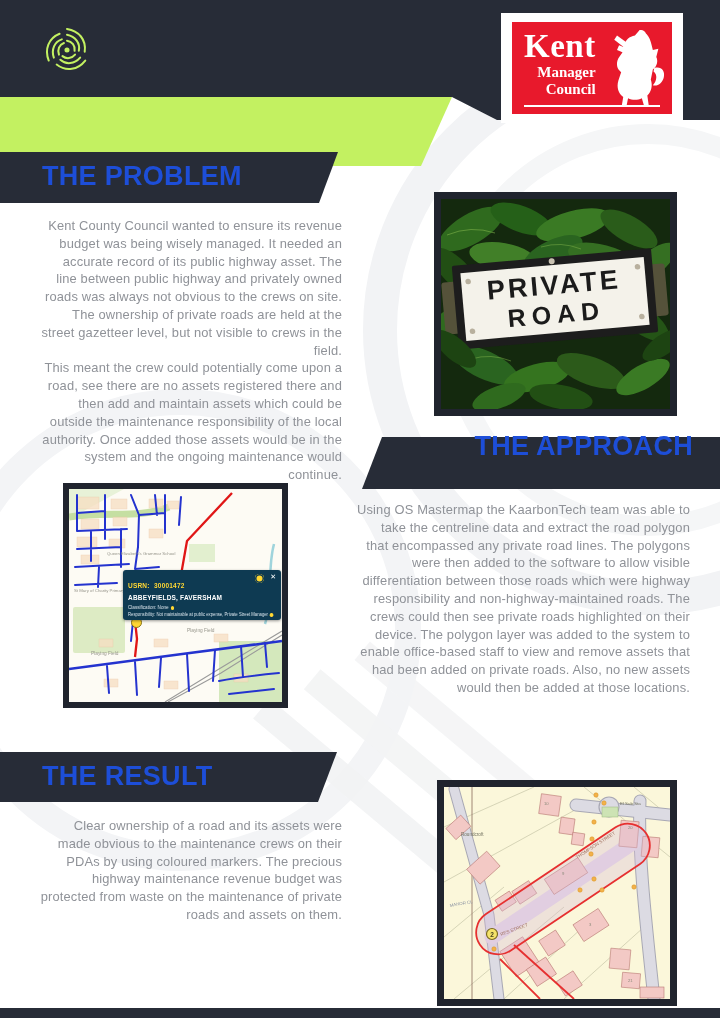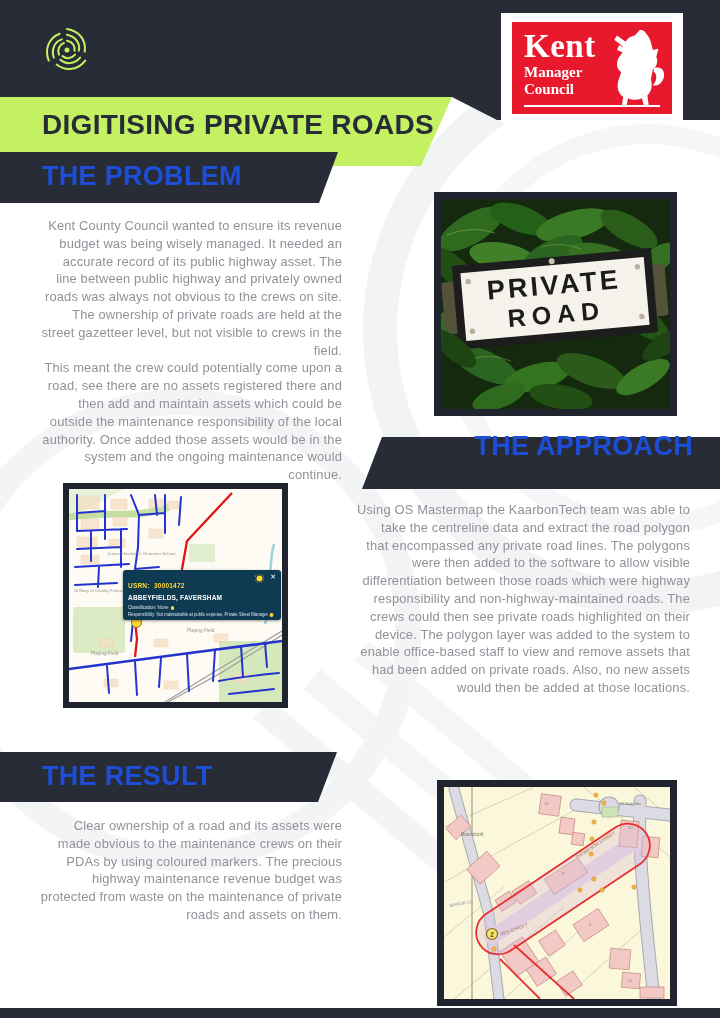--- a/index.html
+++ b/index.html
@@ -97,42 +97,41 @@
         <g>
           <path d="M32 21 C38 22 42 27 41 33"></path>
           <path d="M32 21 C38 22 42 27 41 33" transform="rotate(120 32 32)"></path>
           <path d="M32 21 C38 22 42 27 41 33" transform="rotate(240 32 32)"></path>
         </g>
       </g>
       <circle cx="32" cy="32" r="3" fill="#c3f161"></circle>
     </svg>
   </div>
 
-  <div class="abs" id="kent-box" style="z-index:2;">
+  <div class="abs" id="kent-box" style="z-index:2;text-align:right;">
     <div id="kent-red">
       <div id="kent-text">
         <div id="kent-name">Kent</div>
         <div id="kent-county">Manager</div>
         <div id="kent-council">Council</div>
       </div>
       <svg id="kent-horse" width="62" height="80" viewBox="0 0 90 116">
         <g fill="#ffffff">
           <path d="M58 8 C56 3 50 1 47 5 L42 11 C34 12 28 18 26 26 L20 31 L24 35 L18 44 C14 52 16 60 22 64 L18 76 C15 86 18 95 25 100 L23 112 L30 112 L32 102 C38 105 46 105 52 102 L55 112 L62 112 L60 98 C66 92 68 83 65 75 L68 60 C74 56 76 48 73 42 L76 30 L68 32 L66 24 C64 15 61 11 58 8 Z"></path>
           <path d="M26 28 L12 17 L16 11 L30 21 Z"></path>
           <path d="M31 38 L16 32 L19 25 L34 31 Z"></path>
           <path d="M70 58 C80 55 86 62 84 71 C82 80 75 85 68 83 C74 77 75 67 69 63 Z"></path>
           <path d="M49 3 L55 10 L45 11 Z"></path>
         </g>
       </svg>
       <div id="kent-underline"></div>
     </div>
   </div>
 
   <div class="abs green" id="title-band" style="z-index:1;"></div>
-  <div class="abs" id="title-banner" style="z-index:2;">DIGITISING PRIVATE ROADS</div>
 
   <div class="abs dark" id="problem-band" style="z-index:2;"></div>
   <div class="abs band-title" id="problem-heading" style="z-index:3;">THE PROBLEM</div>
 
   <div class="abs body-copy" id="problem-copy" style="z-index:1;">
     <p>Kent County Council wanted to ensure its revenue budget was being wisely managed. It needed an accurate record of its public highway asset. The line between public highway and privately owned roads was always not obvious to the crews on site. The ownership of private roads are held at the street gazetteer level, but not visible to crews in the field.</p>
     <p>This meant the crew could potentially come upon a road, see there are no assets registered there and then add and maintain assets which could be outside the maintenance responsibility of the local authority. Once added those assets would be in the system and the ongoing maintenance would continue.</p>
   </div>
 
   <div class="abs frame" id="photo" style="z-index:1;">

